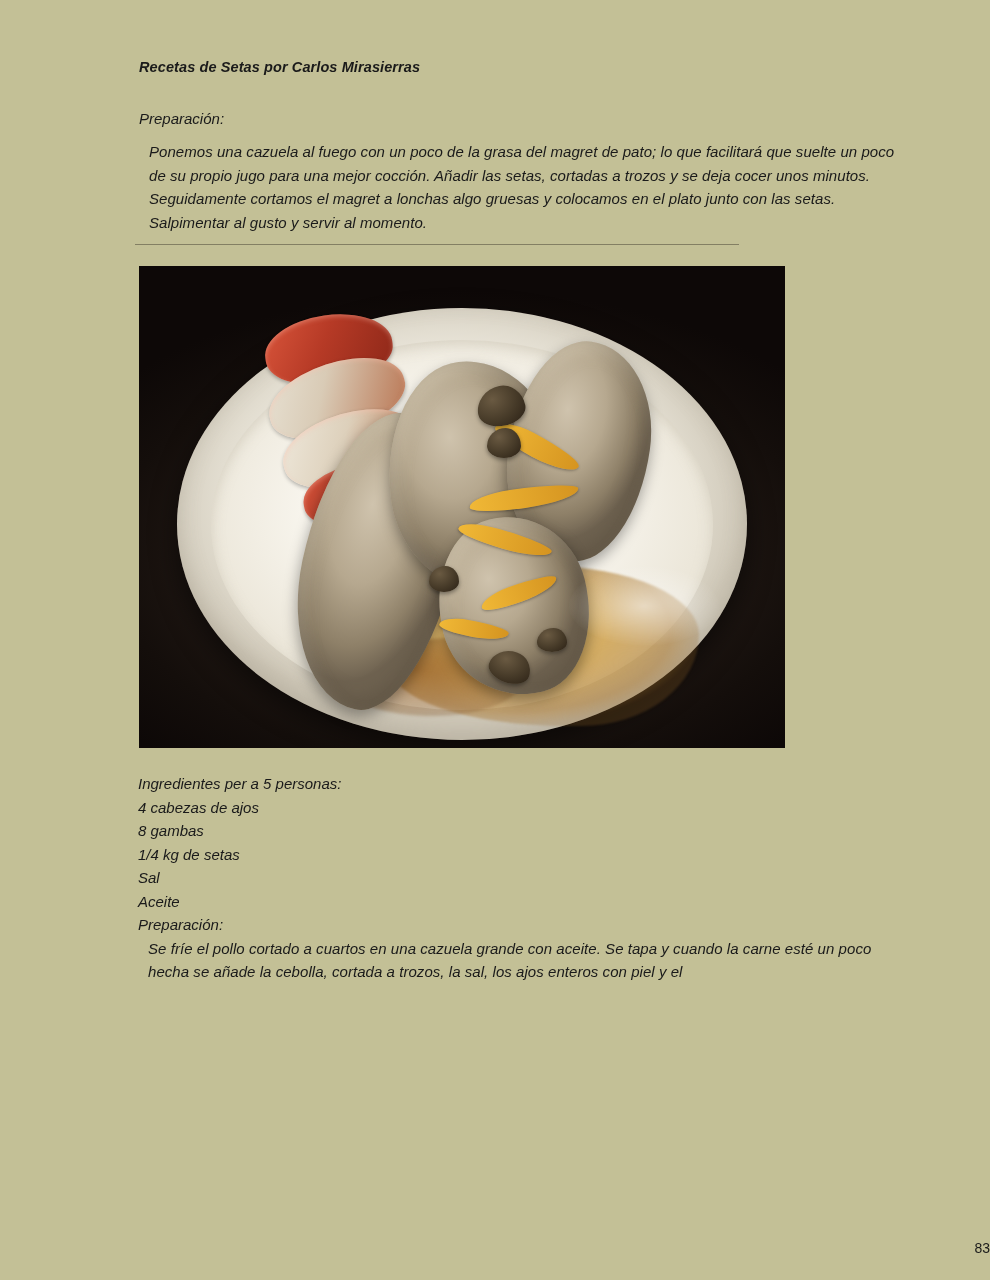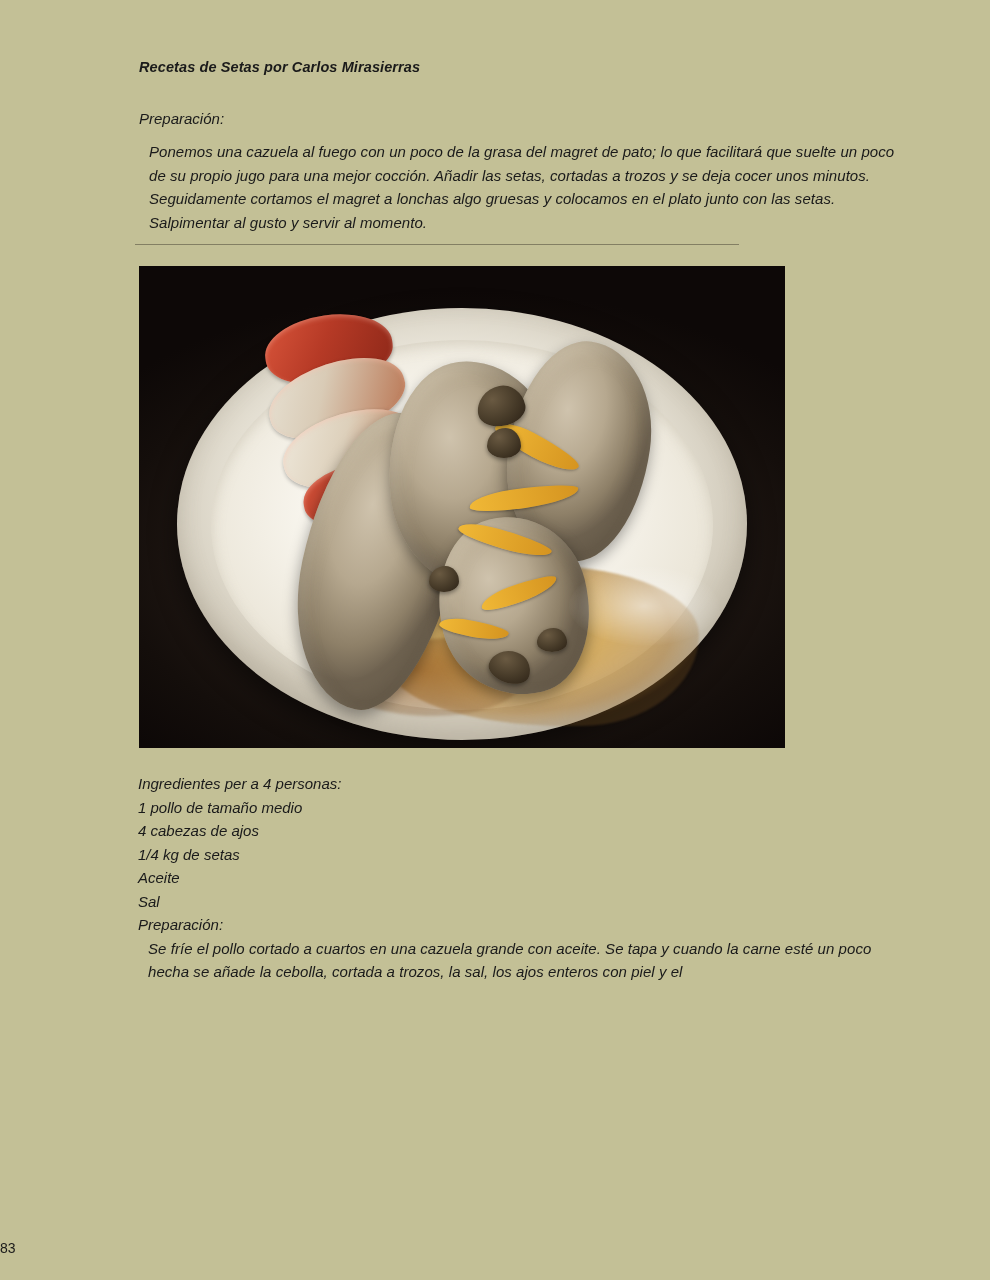--- a/index.html
+++ b/index.html
@@ -208,21 +208,21 @@
     white-space: pre;
   }
   .closing {
     margin-top: 0;
   }
   .page-number {
     position: absolute;
     left: 0;
     right: 0;
     top: 1240px;
-    text-align: left;
+    text-align: right;
     font-size: 14px;
     color: #1a1a1a;
   }
 </style>
 </head>
 <body>
 
 <div class="page">
 
   <div class="content">
@@ -268,26 +268,26 @@
         <div class="mushroom m2"></div>
         <div class="mushroom m3"></div>
         <div class="mushroom m4"></div>
         <div class="mushroom m5"></div>
 
         <div class="highlight"></div>
       </div>
     </div>
 
     <div class="ingredients">
-      <div class="ing-line">Ingredientes per a 4 personas:</div>
-      <div class="ing-line">1 pollo de tamaño medio</div>
+      <div class="ing-line">Ingredientes per a 5 personas:</div>
       <div class="ing-line">4 cabezas de ajos</div>
+      <div class="ing-line">8 gambas</div>
       <div class="ing-line">1/4 kg de setas</div>
+      <div class="ing-line">Sal</div>
       <div class="ing-line">Aceite</div>
-      <div class="ing-line">Sal</div>
       <div class="ing-line">Preparación:</div>
       <div class="body-text closing">Se fríe el pollo cortado a cuartos en una cazuela grande con aceite. Se tapa y cuando la carne esté un poco hecha se añade la cebolla, cortada a trozos, la sal, los ajos enteros con piel y el</div>
     </div>
 
   </div>
 
   <div class="page-number">83</div>
 
 </div>
 

